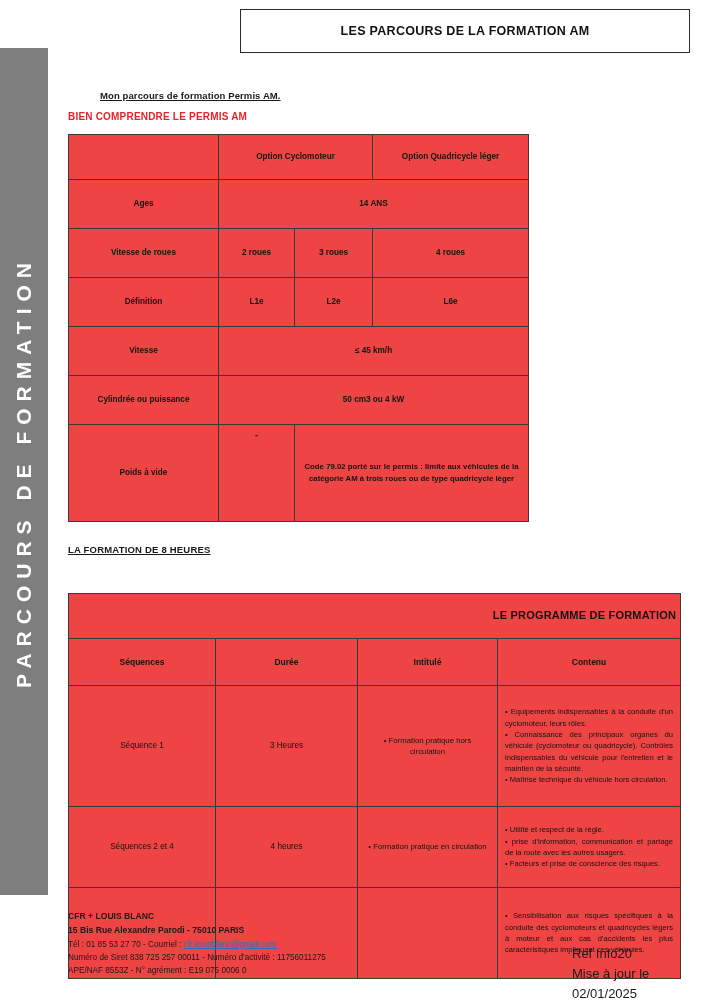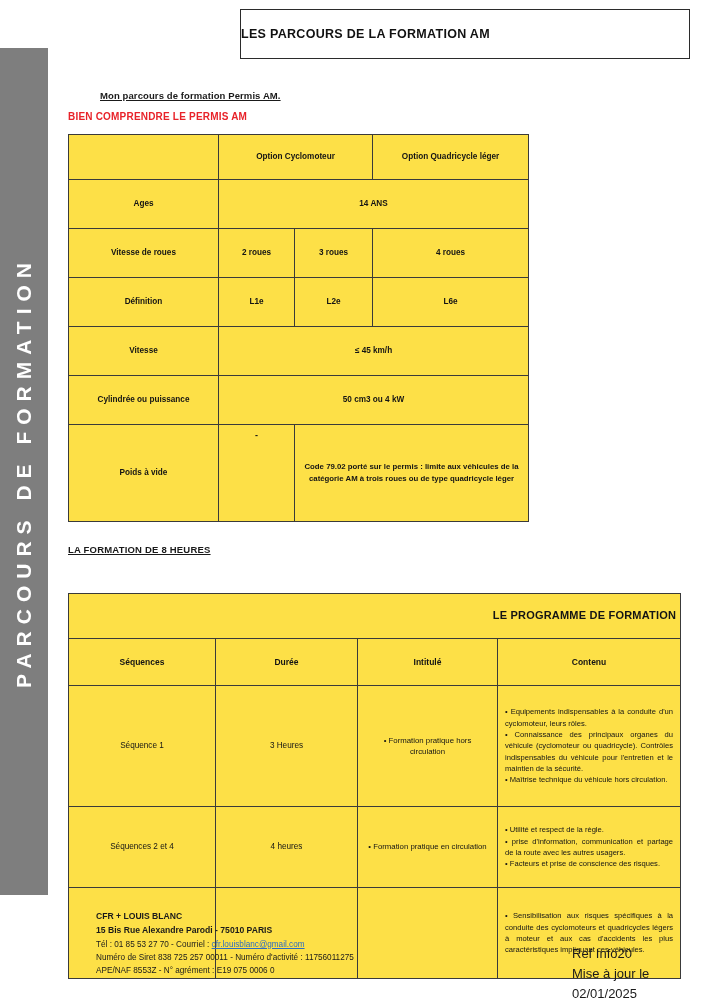--- a/index.html
+++ b/index.html
@@ -38,25 +38,26 @@
     letter-spacing: 7px;
     font-family: "Liberation Sans", sans-serif;
   }
 
   
   .title-box {
     position: absolute;
     left: 240px;
     top: 9px;
     width: 450px;
-    height: 50px;
+    height: 44px;
     border: 1.5px solid #2b2b2b;
     box-sizing: border-box;
     display: flex;
     align-items: center;
+    justify-content: center;
   }
   .title-box .title-text {
     font-size: 12.5px;
     font-weight: bold;
     letter-spacing: 0.3px;
     color: #111;
     text-align: center;
   }
 
   
@@ -87,21 +88,21 @@
     font-weight: bold;
     text-decoration: underline;
     margin: 0;
     letter-spacing: 0.2px;
   }
 
   
   table.doc {
     border-collapse: collapse;
     table-layout: fixed;
-    background: #fde047;
+    background: #ef4444;
   }
   table.doc td {
     border: 1.2px solid #3a3a3a;
     font-size: 8.2px;
     font-weight: bold;
     text-align: center;
     vertical-align: middle;
     padding: 3px 4px;
     line-height: 1.45;
     color: #141414;
@@ -155,21 +156,21 @@
   
   .footer {
     position: absolute;
     left: 68px;
     top: 910px;
     width: 430px;
     font-size: 8.2px;
     line-height: 1.62;
   }
   .footer .f-strong { font-weight: bold; font-size: 8.6px; }
-  .footer .f-line { white-space: nowrap; padding-left: 28px; }
+  .footer .f-line { white-space: nowrap; }
   .footer .mail {
     color: #2b6cc4;
     text-decoration: underline;
   }
   .ref-block {
     position: absolute;
     right: 18px;
     top: 944px;
     width: 130px;
     font-size: 13px;

